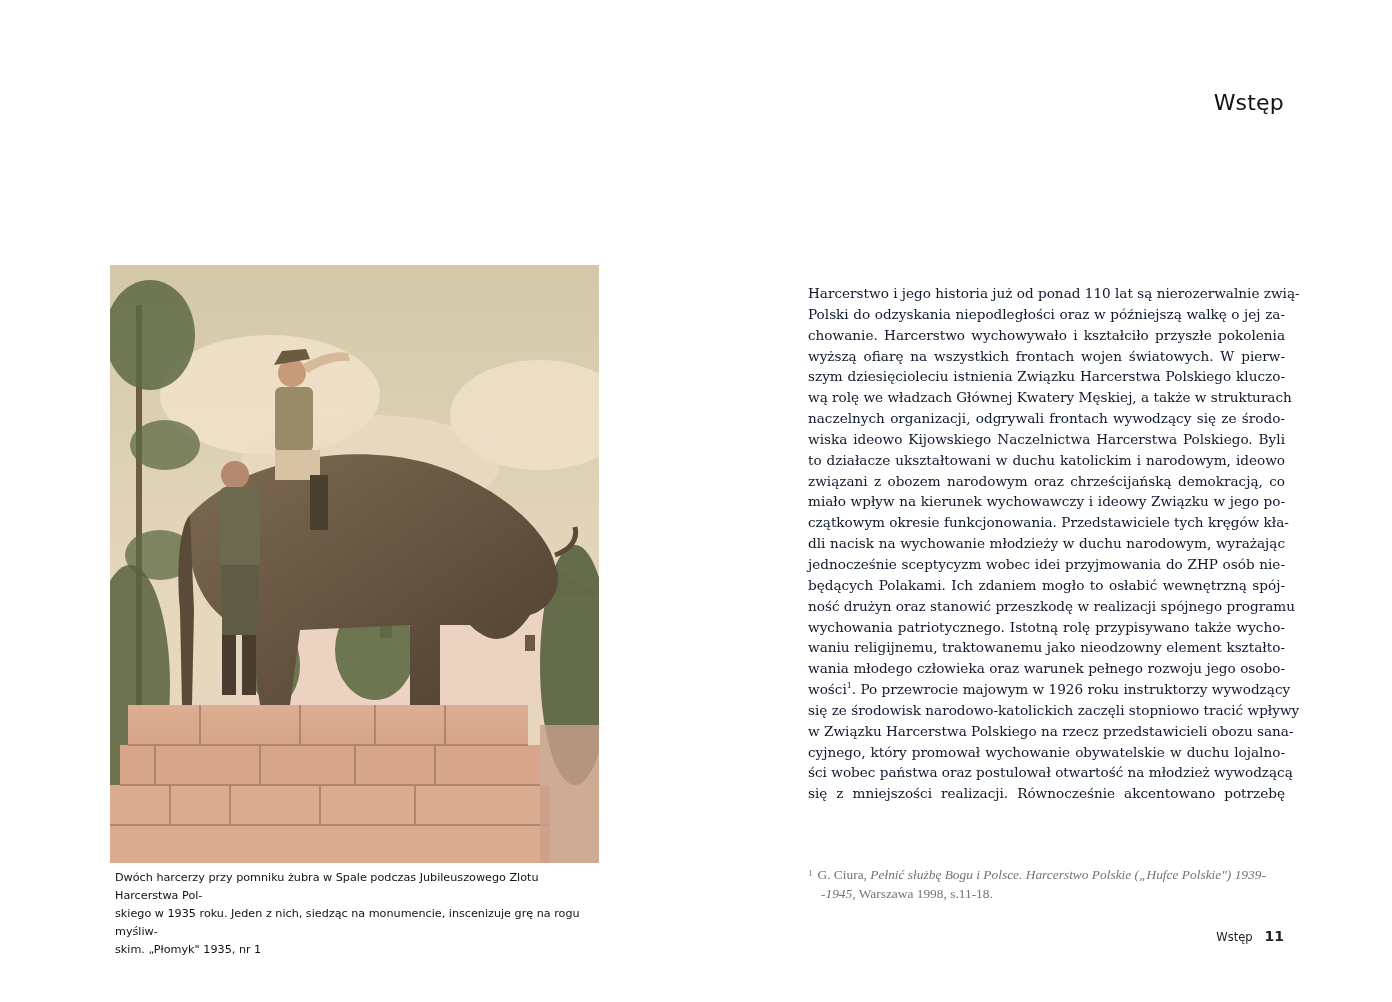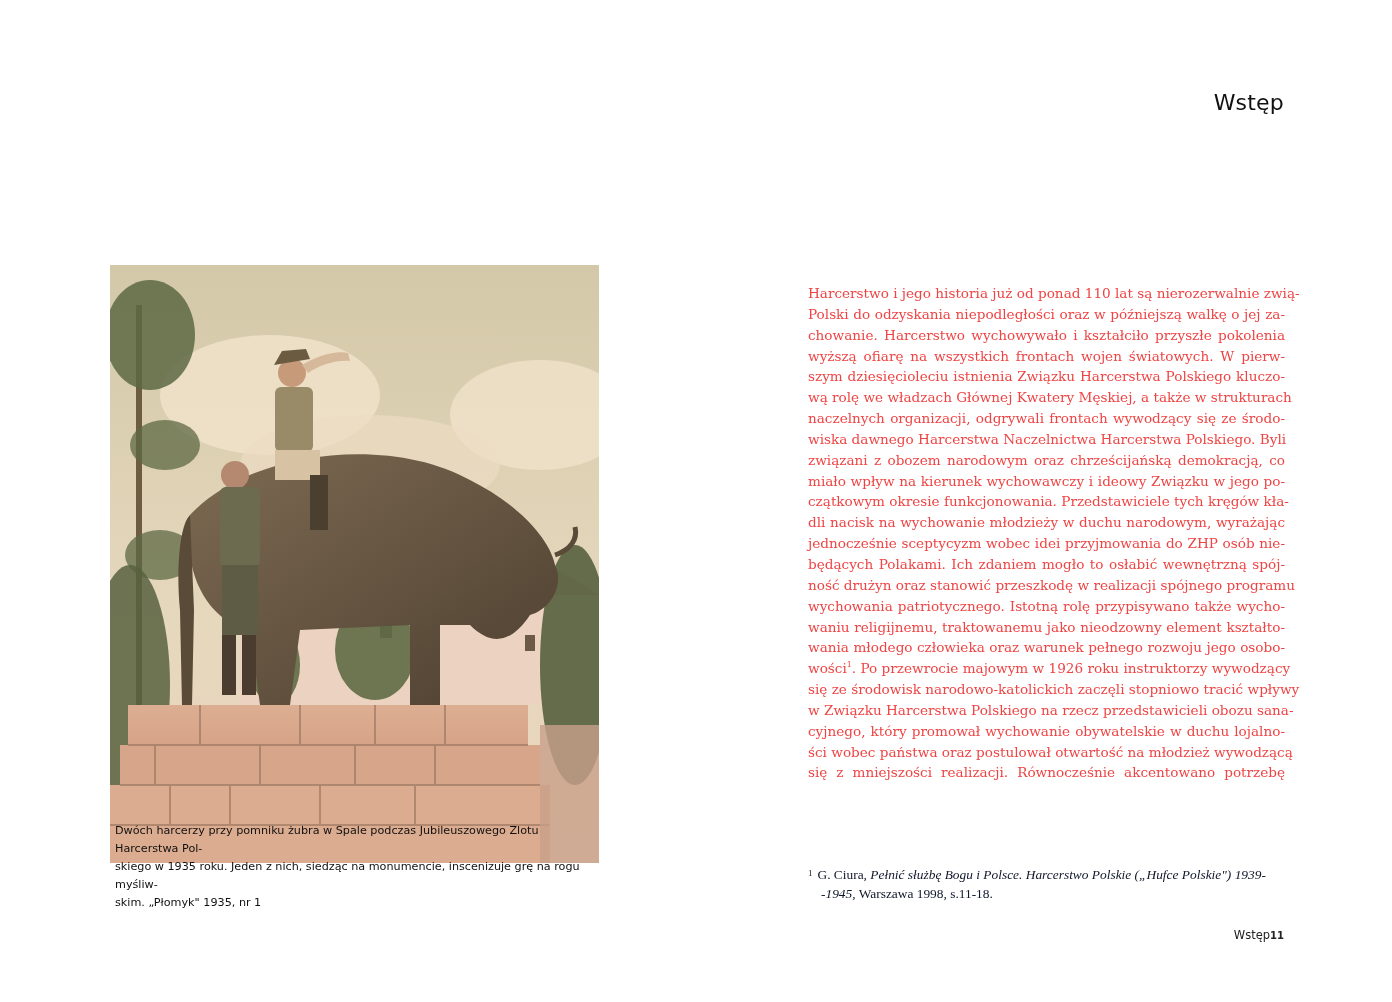--- a/index.html
+++ b/index.html
@@ -11,43 +11,43 @@
     position: absolute; right: 108px; top: 90px;
     font-family: "DejaVu Sans", sans-serif; font-size: 22px; letter-spacing: 0.2px;
     color: #111;
   }
   .photo {
     position: absolute; left: 110px; top: 265px; width: 489px; height: 598px;
     overflow: hidden; background: #d9c9a8;
   }
   .photo svg { width: 100%; height: 100%; display: block; }
   .caption {
-    position: absolute; left: 115px; top: 822px; width: 490px;
+    position: absolute; left: 115px; top: 869px; width: 490px;
     font-family: "DejaVu Sans", sans-serif; font-size: 11.2px; line-height: 18px; color: #111;
     text-align: left;
   }
   .body-text {
     position: absolute; left: 808px; top: 283px; width: 477px;
     font-family: "DejaVu Serif", "Liberation Serif", serif; font-size: 13.6px; line-height: 20.85px;
-    color: #ef4444; text-align: justify; margin: 0;
+    color: #0f172a; text-align: justify; margin: 0;
   }
   .body-text .line { display: block; text-align: justify; text-align-last: justify; white-space: nowrap; }
   sup { font-size: 8px; line-height: 0; vertical-align: 6px; }
   .footnote {
     position: absolute; left: 808px; top: 864px; width: 477px;
-    font-family: "Liberation Serif", serif; font-size: 13.4px; line-height: 19px; color: #0f172a;
+    font-family: "Liberation Serif", serif; font-size: 13.4px; line-height: 19px; color: #737373;
   }
   .footnote .fn-num { font-size: 9px; vertical-align: 3px; margin-right: 5px; }
   .footnote .cont { padding-left: 13px; display: block; }
   .footnote i { font-style: italic; }
   .running-footer {
     position: absolute; right: 108px; top: 928px;
     font-family: "DejaVu Sans", sans-serif; font-size: 11.5px; color: #222;
   }
-  .running-footer .pg { font-weight: bold; font-size: 10px; margin-left: 0; }
+  .running-footer .pg { font-weight: bold; font-size: 14px; margin-left: 12px; }
 </style>
 </head>
 <body>
 
 <div class="chapter-title">Wstęp</div>
 
 <div class="photo">
   <svg viewBox="0 0 489 598" preserveAspectRatio="none">
     <defs>
       <linearGradient id="skyg" x1="0" y1="0" x2="0" y2="1">
@@ -132,21 +132,22 @@
 </div>
 
 <div class="body-text">
   <span class="line">Harcerstwo i jego historia już od ponad 110 lat są nierozerwalnie zwią-</span>
   <span class="line">Polski do odzyskania niepodległości oraz w późniejszą walkę o jej za-</span>
   <span class="line">chowanie. Harcerstwo wychowywało i kształciło przyszłe pokolenia</span>
   <span class="line">wyższą ofiarę na wszystkich frontach wojen światowych. W pierw-</span>
   <span class="line">szym dziesięcioleciu istnienia Związku Harcerstwa Polskiego kluczo-</span>
   <span class="line">wą rolę we władzach Głównej Kwatery Męskiej, a także w strukturach</span>
   <span class="line">naczelnych organizacji, odgrywali frontach wywodzący się ze środo-</span>
-  <span class="line">wiska dawnego Harcerstwa Naczelnictwa Harcerstwa Polskiego. Byli</span>
+  <span class="line">wiska ideowo Kijowskiego Naczelnictwa Harcerstwa Polskiego. Byli</span>
+  <span class="line">to działacze ukształtowani w duchu katolickim i narodowym, ideowo</span>
   <span class="line">związani z obozem narodowym oraz chrześcijańską demokracją, co</span>
   <span class="line">miało wpływ na kierunek wychowawczy i ideowy Związku w jego po-</span>
   <span class="line">czątkowym okresie funkcjonowania. Przedstawiciele tych kręgów kła-</span>
   <span class="line">dli nacisk na wychowanie młodzieży w duchu narodowym, wyrażając</span>
   <span class="line">jednocześnie sceptycyzm wobec idei przyjmowania do ZHP osób nie-</span>
   <span class="line">będących Polakami. Ich zdaniem mogło to osłabić wewnętrzną spój-</span>
   <span class="line">ność drużyn oraz stanowić przeszkodę w realizacji spójnego programu</span>
   <span class="line">wychowania patriotycznego. Istotną rolę przypisywano także wycho-</span>
   <span class="line">waniu religijnemu, traktowanemu jako nieodzowny element kształto-</span>
   <span class="line">wania młodego człowieka oraz warunek pełnego rozwoju jego osobo-</span>

